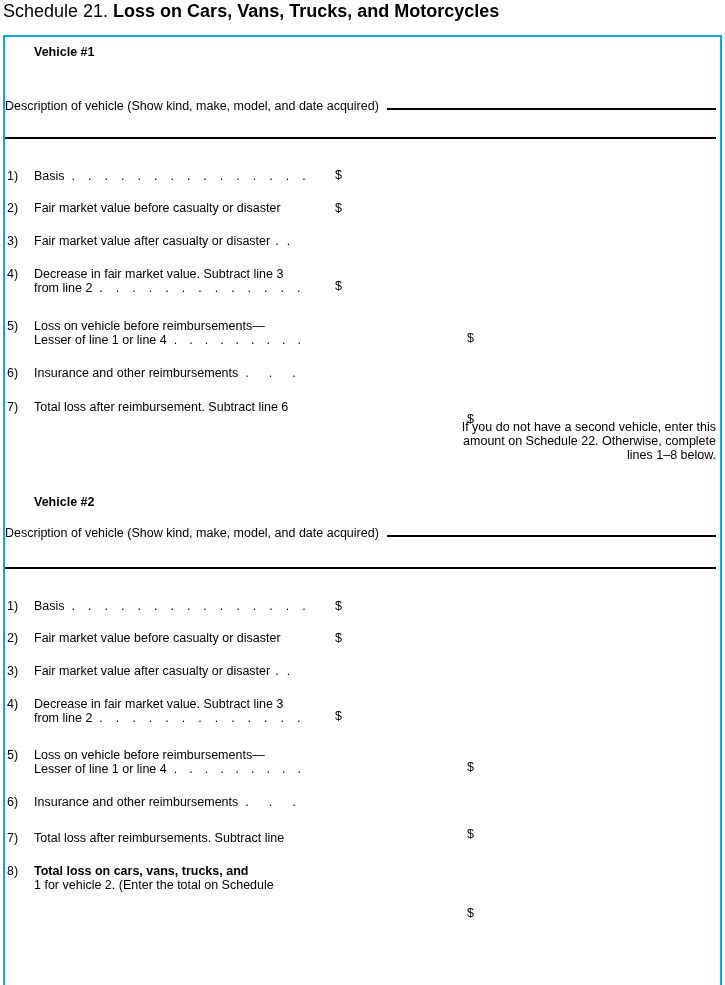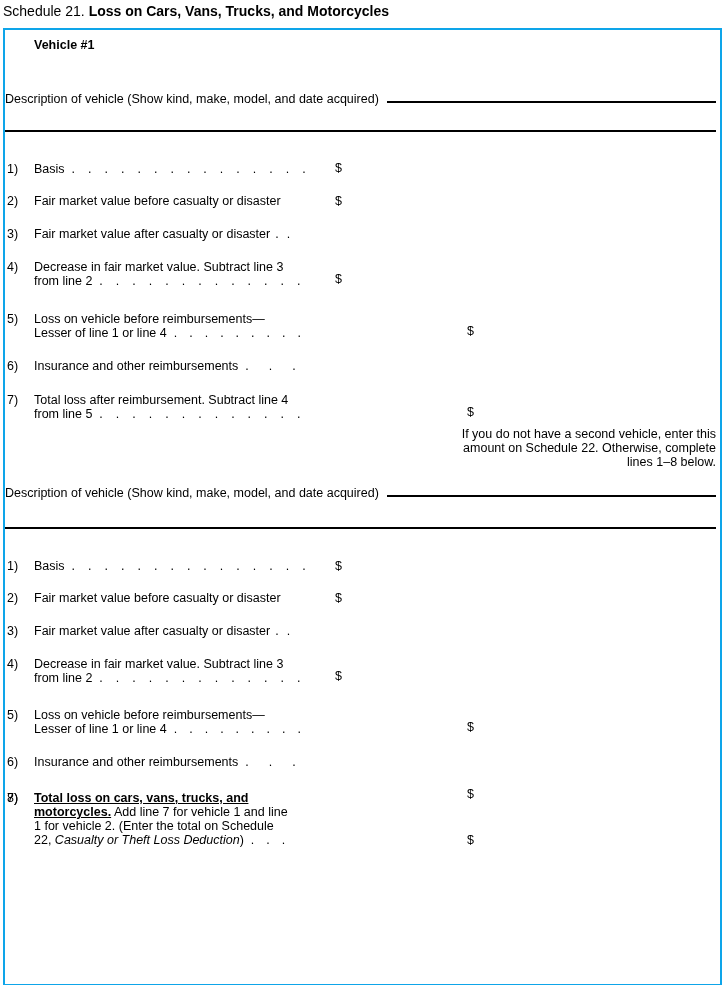--- a/index.html
+++ b/index.html
@@ -4,21 +4,21 @@
 <style>
   html,body{margin:0;padding:0;background:#fff;}
   #page{
     position:relative;
     width:725px;height:985px;
     background:#fff;color:#000;
     font-family:"Liberation Sans", sans-serif;
     font-size:12.5px;line-height:14px;
     overflow:hidden;
   }
-  .title{margin:3px 0 8px 3px;font-size:14px;line-height:17px;white-space:nowrap;}
+  .title{margin:3px 0 15px 3px;font-size:18px;line-height:17px;white-space:nowrap;}
   .title .main{font-weight:bold;}
   .box{
     margin:7px 0 0 3px;
     width:711px;height:946px;
     border:2px solid #0ea5e9;
     padding:8px 4px 0 0;
     box-sizing:content-box;
     overflow:hidden;
     position:relative;
   }
@@ -33,21 +33,21 @@
   .dots.ls20{letter-spacing:20px;}
   .dots.ls12{letter-spacing:12px;}
   .dots.ls8{letter-spacing:8px;margin-left:5px;}
   .amt{position:absolute;}
   .amt.c1{left:329px;width:117px;}
   .amt.c2{left:461px;width:118px;}
   .amt .line{border-top:2px solid #000;height:0;}
   .amt.double .line{height:2px;border-bottom:2px solid #000;}
   .amt .dollar{position:absolute;left:1px;top:-15px;font-size:12.5px;line-height:14px;}
   .o11{top:11px;} .o13{top:13px;} .o14{top:14px;} .o15{top:15px;} .o27{top:27px;} .o57{top:57px;}
-  .b{font-weight:bold;text-decoration:underline;}
+  .b{font-weight:bold;}
   .i{font-style:italic;}
 </style>
 </head>
 <body>
 
 <div id="page">
 
   <div class="title"><span>Schedule 21.</span> <span class="main">Loss on Cars, Vans, Trucks, and Motorcycles</span></div>
 
   <div class="box">
@@ -116,35 +116,35 @@
         <span class="num">6)</span>
         <span>Insurance and other reimbursements</span><span class="dots ls20">...</span>
         <span class="amt c2 o13">
           <span class="line"></span>
         </span>
       </div>
 
       <div class="row" style="margin-top:20px;">
         <span class="num">7)</span>
         <div>
-          <div>Total loss after reimbursement. Subtract line 4</div>
-          <div><span>from line 5</span><span class="dots">.............</span></div>
+          <div>Total loss after reimbursement. Subtract line 6</div>
         </div>
         <span class="amt c2 double o27">
           <span class="dollar">$</span>
           <span class="line"></span>
         </span>
       </div>
 
       <div class="note" style="margin-top:6px;text-align:right;">If you do not have a second vehicle, enter this
 amount on Schedule 22. Otherwise, complete
 lines 1–8 below.</div>
     </div>
 
     <div>
+      <div class="section-heading" style="margin-top:33px;">Vehicle #2</div>
 
       <div class="desc-row" style="margin-top:16px;">
         <span>Description of vehicle (Show kind, make, model, and date acquired)</span>
         <span class="fill"></span>
       </div>
 
       <div class="hr" style="margin-top:27px;"></div>
 
       <div class="row" style="margin-top:30px;">
         <span class="num">1)</span>
@@ -200,34 +200,33 @@
         <span class="num">6)</span>
         <span>Insurance and other reimbursements</span><span class="dots ls20">...</span>
         <span class="amt c2 o13">
           <span class="line"></span>
         </span>
       </div>
 
       <div class="row" style="margin-top:22px;">
         <span class="num">7)</span>
         <div>
+          <div>Total loss after reimbursements. Subtract line</div>
         </div>
         <span class="amt c2 o11">
           <span class="dollar">$</span>
           <span class="line"></span>
         </span>
       </div>
 
       <div class="row" style="margin-top:19px;">
         <span class="num">8)</span>
         <div>
           <div class="b">Total loss on cars, vans, trucks, and</div>
-          <div><span class="b">motorcycles.</span> <span>Add line 7 for vehicle 1 and line</span></div>
           <div>1 for vehicle 2. (Enter the total on Schedule</div>
-          <div><span>22, </span><span class="i">Casualty or Theft Loss Deduction</span><span>)</span><span class="dots ls12">...</span></div>
         </div>
         <span class="amt c2 double o57">
           <span class="dollar">$</span>
           <span class="line"></span>
         </span>
       </div>
     </div>
 
   </div>
 </div>

